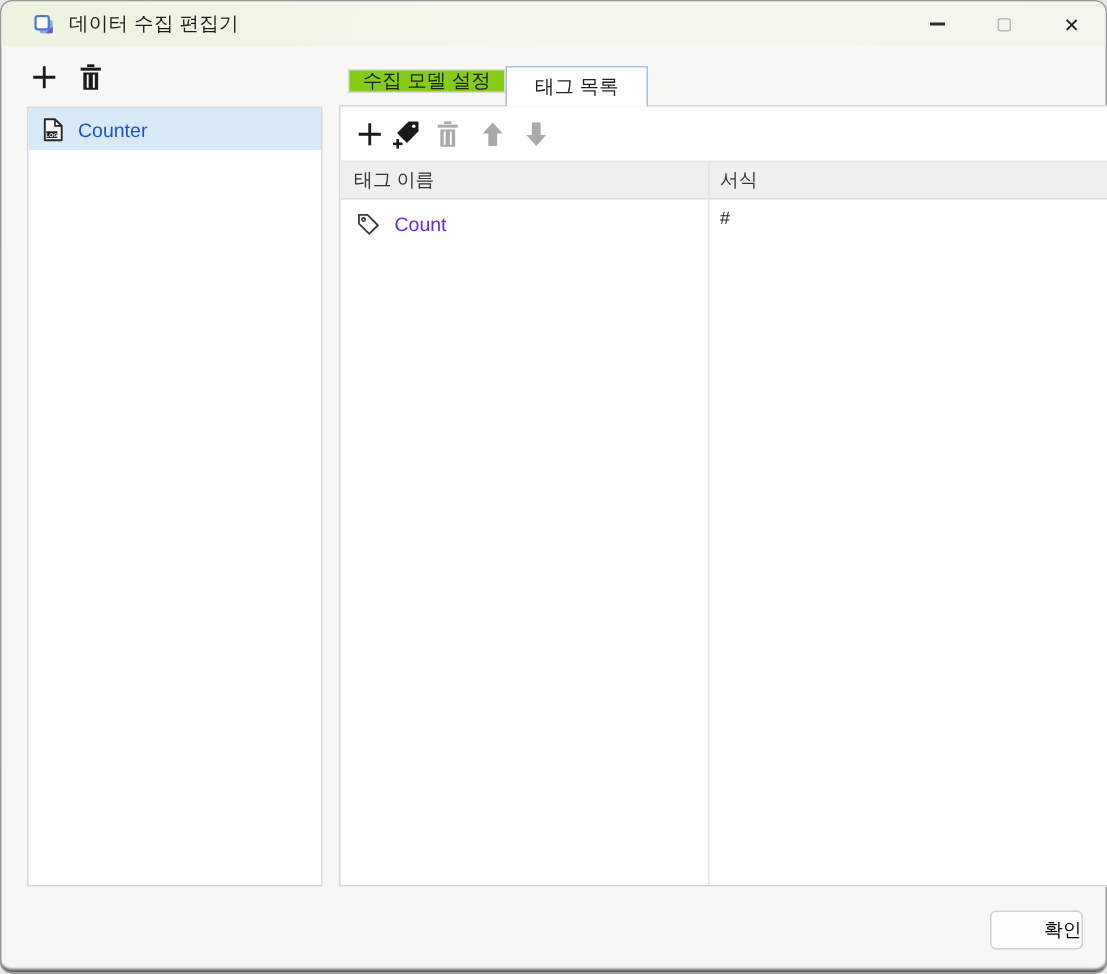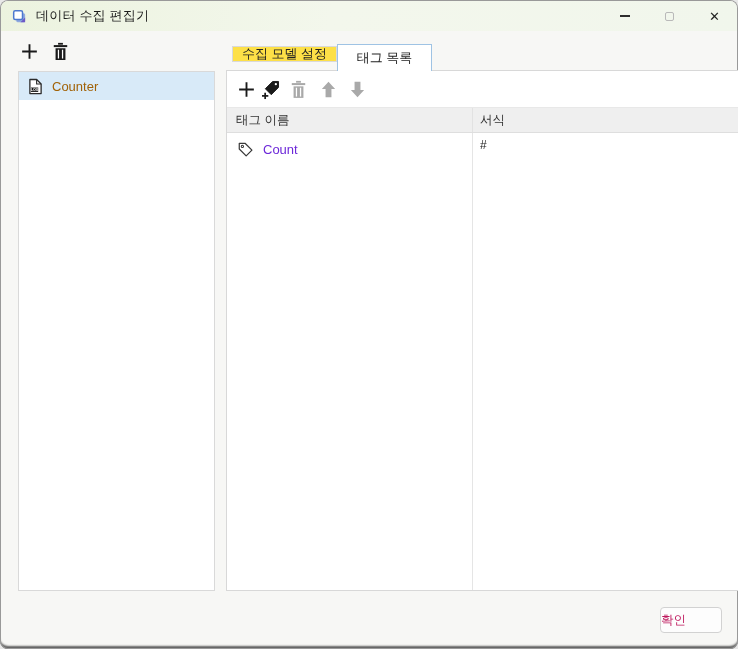--- a/index.html
+++ b/index.html
@@ -9,21 +9,21 @@
   .window{
     position:absolute; left:0; top:0; width:738px; height:649px;
     background:#f7f7f5; border-radius:8px; overflow:hidden;
     box-shadow: inset 0 0 0 1px #999, inset 0 -4px 2px -1px #5f5f5f;
   }
 
   
   .titlebar{
     position:absolute; left:1px; top:1px; right:1px; height:30px;
     background:linear-gradient(100deg,#ecf3df 0%,#f3f7ec 45%,#f1f6ec 100%);
-    display:flex; align-items:center; border-radius:7px 7px 0 0;
+    display:flex; align-items:center; border-radius:7px 7px 0 0;padding-left:10px;
   }
   .app-icon{ width:15px; height:15px; margin:0 9px 0 11px; flex:0 0 auto; }
   .title-text{ font-size:13px; color:#1b1b1b; letter-spacing:.2px; }
   .caption-buttons{ position:absolute; right:0; top:0; height:30px; display:flex; }
   .cap-btn{ width:45px; height:30px; display:flex; align-items:center; justify-content:center; cursor:default; }
   .min-glyph{ width:10px; height:1.4px; background:#2d2d2d; }
   .max-glyph{ width:9px; height:9px; border:1.2px solid #b9b9b9; border-radius:2px; }
   .close-glyph{ font-size:13px; color:#1f1f1f; line-height:1; }
 
   
@@ -32,33 +32,33 @@
   .tool-btn svg{ width:100%; height:100%; }
   .icon-enabled{ color:#1a1a1a; }
   .icon-disabled{ color:#a9a9a9; }
 
   .model-panel{
     position:absolute; left:18px; top:71px; width:197px; height:520px;
     background:#fff; border:1px solid #d9d9d9;
   }
   .model-item{
     height:28px; display:flex; align-items:center; padding-left:9px; gap:9px;
-    font-size:13px; color:#a16207;
+    font-size:13px; color:#1d4ed8;
   }
   .model-item.selected{ background:#d8eaf8; }
   .model-item svg{ width:15px; height:17px; flex:0 0 auto; }
 
   
   .tab{
     position:absolute; display:flex; align-items:center; justify-content:center;
     font-size:13px; color:#222;
   }
   .tab.inactive{
     left:232px; top:46px; width:105px; height:16px;
-    background:#fde047; border:1px solid #d9d9d9; z-index:1;
+    background:#84cc16; border:1px solid #d9d9d9; z-index:1;
   }
   .tab.active{
     left:337px; top:44px; width:95px; height:27px;
     background:#fff; border:1px solid #9fc3e4; border-bottom:none; z-index:3;
   }
 
   
   .tab-panel{
     position:absolute; left:226px; top:70px; width:598px; height:521px;
     background:#fff; border:1px solid #d8d8d8; z-index:2;
@@ -83,22 +83,22 @@
   .col-divider{ position:absolute; left:245px; top:0; bottom:0; width:1px; background:#e5e5e5; }
   .tag-row{ height:33px; display:flex; align-items:stretch; }
   .td-name{ width:245px; display:flex; align-items:center; gap:9px; padding-left:10px; font-size:13px; color:#6d28d9; }
   .td-name svg{ width:17px; height:17px; flex:0 0 auto; }
   .td-format{ flex:1; padding:5px 0 0 8px; font-size:12px; color:#222; }
 
   
   .ok-button{
     position:absolute; left:660px; top:607px; width:62px; height:26px;
     background:#fdfdfd; border:1px solid #d2d2d2; border-radius:4px;
-    display:flex; align-items:center; justify-content:flex-start;
-    font-size:12.5px; color:#be185d;
+    display:flex; align-items:center; justify-content:flex-end;
+    font-size:12.5px; color:#000000;
   }
 </style>
 </head>
 <body>
 
 <div class="window">
 
   <div class="titlebar">
     <svg class="app-icon" viewBox="0 0 16 16">
       <rect x="4.6" y="4.6" width="9.4" height="9.4" rx="1.6" fill="#8fa9df"></rect>

